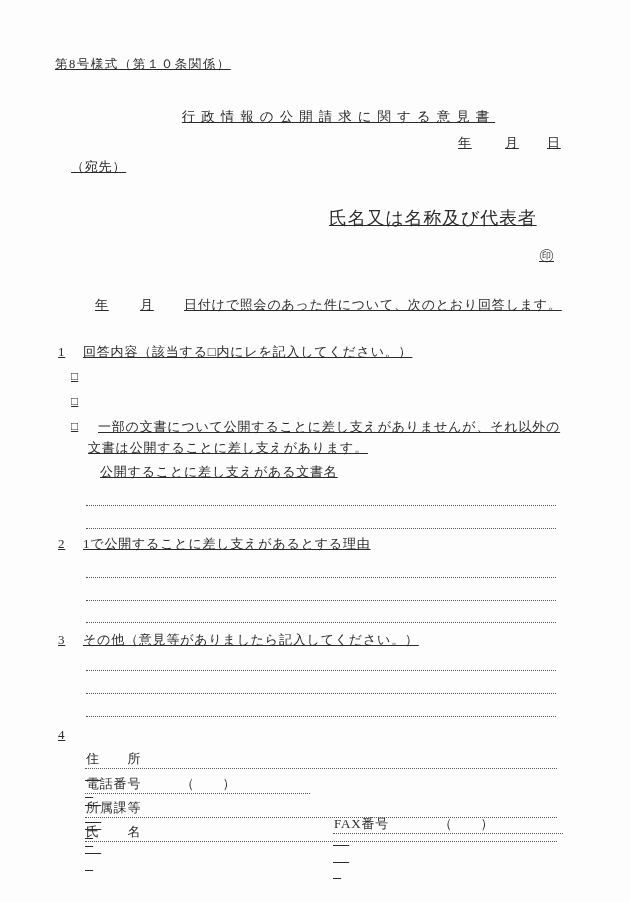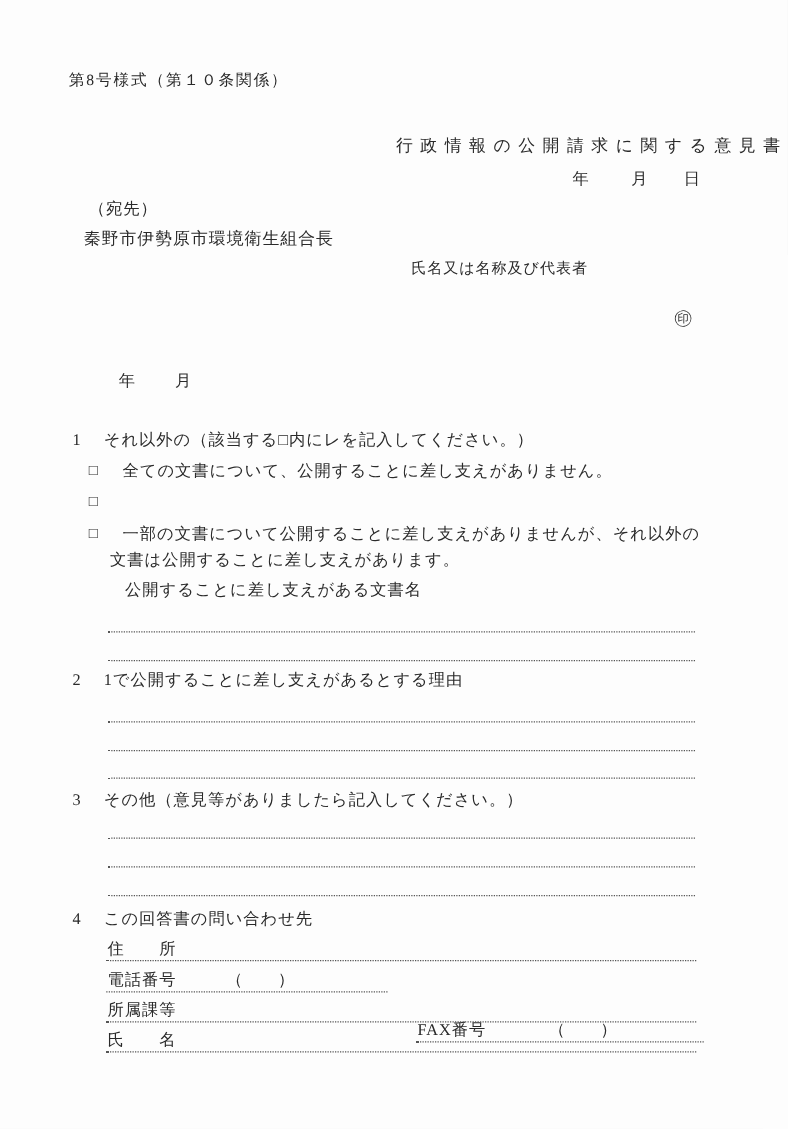--- a/index.html
+++ b/index.html
@@ -14,23 +14,24 @@
     background:#fdfdfd;
     color:#2a2a2a;
     overflow:hidden;
   }
   .abs{
     position:absolute;
     line-height:1.25;
     white-space:pre;
     font-size:13px;
     letter-spacing:0.8px;
+    text-decoration:underline;
   }
   .form-number{left:55px;top:57px;font-size:12.5px;letter-spacing:1.5px;}
-  .title{left:0;right:0;top:109px;text-align:right;font-size:13.5px;letter-spacing:6px;padding-left:47px;}
+  .title{left:0;right:0;top:109px;text-align:center;font-size:13.5px;letter-spacing:6px;padding-left:47px;}
   .seal{left:539px;top:246px;font-size:15px;letter-spacing:0;}
   .rule{
     left:86px;width:470px;height:0;
     border-top:1.2px dotted #555;
   }
   .frow{
     height:17px;
     border-bottom:1.2px dotted #555;
   }
   .flabel{
@@ -49,32 +50,31 @@
 <div class="paper">
 
   <div class="abs form-number">第8号様式（第１０条関係）</div>
   <div class="abs title">行政情報の公開請求に関する意見書</div>
 
   <span class="abs" style="left:458px;top:135px">年</span>
   <span class="abs" style="left:505px;top:135px">月</span>
   <span class="abs" style="left:547px;top:135px">日</span>
 
   <div class="abs" style="left:71px;top:159px">（宛先）</div>
-  <div class="abs" style="left:67px;top:183px;font-size:13.5px">秦野市伊勢原市環境衛生組合長</div>
-  <div class="abs" style="left:329px;top:207px;font-size:12px">氏名又は名称及び代表者</div>
+  <div class="abs" style="left:329px;top:207px;font-size:18px">氏名又は名称及び代表者</div>
   <div class="abs seal">㊞</div>
 
   <span class="abs" style="left:95px;top:297px">年</span>
   <span class="abs" style="left:140px;top:297px">月</span>
+  <span class="abs" style="left:184px;top:297px">日付けで照会のあった件について、次のとおり回答します。</span>
 
   <span class="abs" style="left:58px;top:344px">1</span>
-  <span class="abs" style="left:83px;top:344px">それ以外の（該当する□内にレを記入してください。）</span>
+  <span class="abs" style="left:83px;top:344px">回答内容（該当する□内にレを記入してください。）</span>
 
   <span class="abs cb" style="left:71px;top:369px">□</span>
-  <span class="abs" style="left:98px;top:369px">全ての文書について、公開することに差し支えがありません。</span>
 
   <span class="abs cb" style="left:71px;top:394px">□</span>
 
   <span class="abs cb" style="left:71px;top:419px">□</span>
   <span class="abs" style="left:98px;top:419px">一部の文書について公開することに差し支えがありませんが、それ以外の</span>
   <span class="abs" style="left:100px;top:464px">公開することに差し支えがある文書名</span>
 
   <span class="abs" style="left:88px;top:440px">文書は公開することに差し支えがあります。</span>
 
   <div class="abs rule" style="top:505px"></div>
@@ -88,21 +88,20 @@
   <div class="abs rule" style="top:622px"></div>
 
   <span class="abs" style="left:58px;top:632px">3</span>
   <span class="abs" style="left:83px;top:632px">その他（意見等がありましたら記入してください。）</span>
 
   <div class="abs rule" style="top:670px"></div>
   <div class="abs rule" style="top:693px"></div>
   <div class="abs rule" style="top:716px"></div>
 
   <span class="abs" style="left:58px;top:727px">4</span>
-  <span class="abs" style="left:83px;top:727px">この回答書の問い合わせ先</span>
 
   <div class="abs frow" style="left:85px;top:751px;width:472px">
     <span class="flabel">住　　所</span>
   </div>
 
   <div class="abs frow" style="left:85px;top:776px;width:225px">
     <span class="flabel">電話番号</span>
     <span class="fparen" style="left:96px">（　　）</span>
   </div>
   <div class="abs frow" style="left:333px;top:816px;width:230px">

